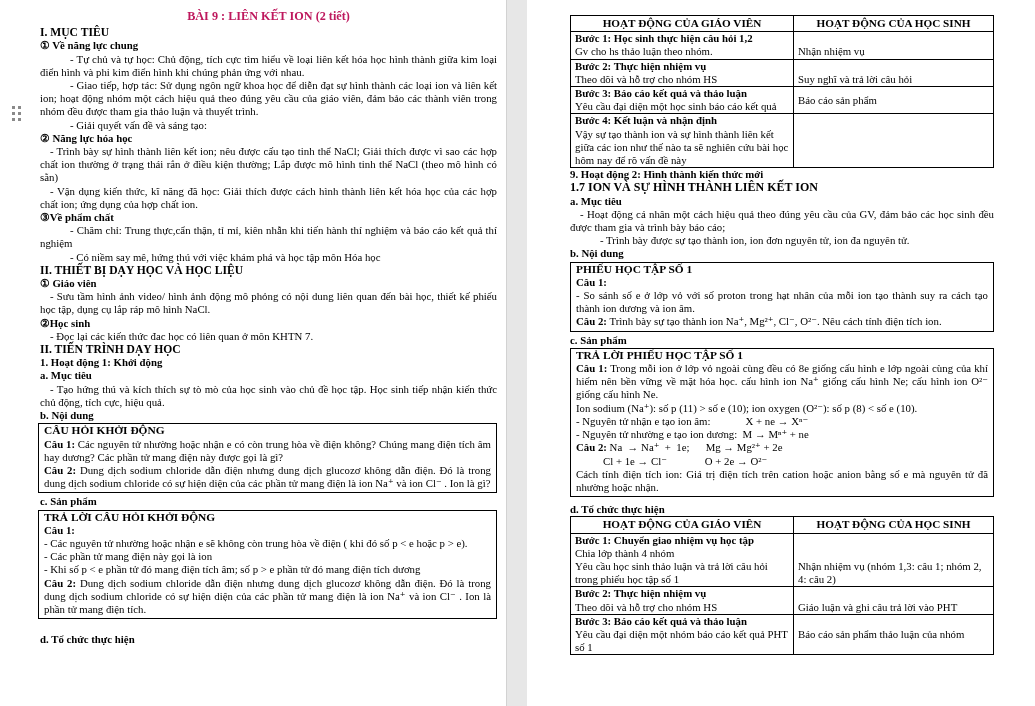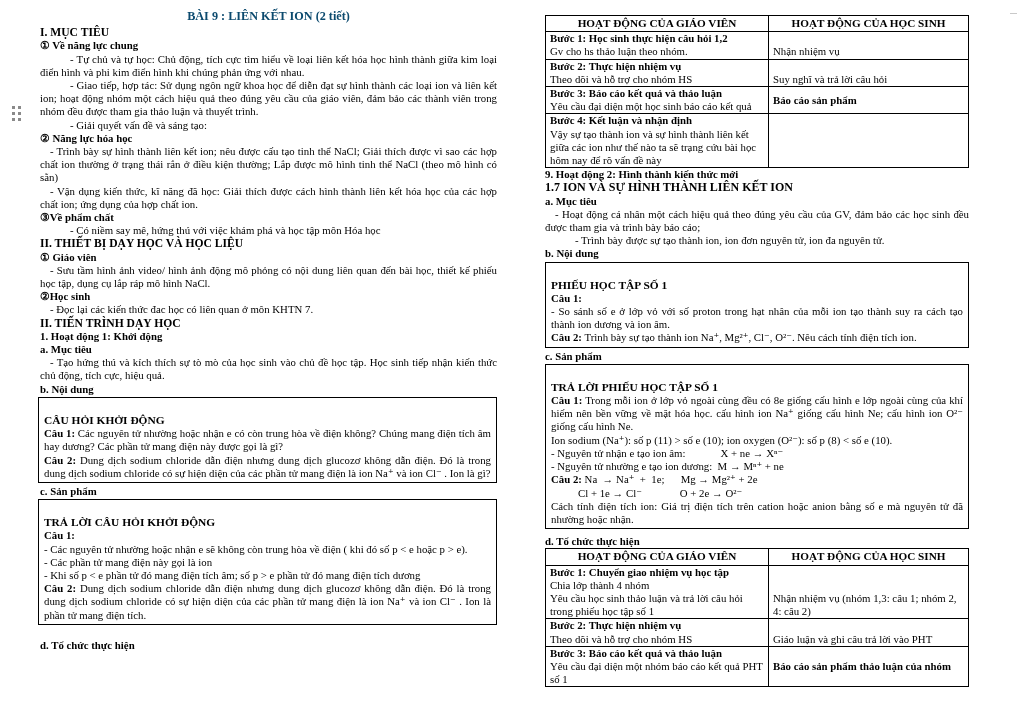--- a/index.html
+++ b/index.html
@@ -6,44 +6,44 @@
   body{
     width:1035px;height:706px;position:relative;overflow:hidden;
     background:#ffffff;color:#000;
     font-family:"Liberation Serif","DejaVu Serif",serif;
     font-size:10.8px;line-height:13.2px;
   }
   .gap-strip{position:absolute;left:506px;top:0;width:21px;height:706px;
     background:#e7e7e7;border-left:1px solid #d2d2d2;border-right:1px solid #d2d2d2;}
   .page{position:absolute;top:0;height:706px;background:#fff;overflow:hidden;box-sizing:border-box;}
   .page1{left:25px;width:481px;padding:10px 9px 0 15px;}
-  .page2{left:502px;width:508px;padding:15px 0 0 43px;}
+  .page2{left:527px;width:508px;padding:15px 0 0 43px;}
   .page2-inner{width:424px;}
   p{margin:0;}
   .b{font-weight:bold;}
   .h1{font-weight:bold;font-size:11.6px;}
   .h2{font-weight:bold;}
   .big{font-size:12px;}
-  .title{color:#0c4a6e;font-weight:bold;font-size:12.2px;text-align:center;margin-bottom:3px;}
+  .title{color:#be185d;font-weight:bold;font-size:12.2px;text-align:center;margin-bottom:3px;}
   .just{text-align:justify;}
   .ti-lg{text-indent:30px;}
   .ti-sm{text-indent:10px;}
-  .box{border:1.5px solid #000;padding:16px 5px 2px 5px;margin:1px 0 2px -2px;}
+  .box{border:1.5px solid #000;padding:0 5px 2px 5px;margin:1px 0 2px -2px;}
   .page2 .box{margin-left:0;}
   .box-title{text-align:center;font-weight:bold;font-size:11.4px;}
   .box p{text-align:justify;}
   .pre{white-space:pre-wrap;text-align:left !important;}
   .spacer-sm{height:4px;}
   .spacer-md{height:12px;}
   table{border-collapse:collapse;width:424px;font-size:10.8px;line-height:13.2px;border:1.5px solid #000;}
   td,th{border:1px solid #000;padding:0 4px;vertical-align:top;text-align:left;}
   th{text-align:center;font-size:11.2px;padding:1px 2px;}
   .gvcol{width:218px;}
   .vb{vertical-align:bottom;}
-  .vm{vertical-align:middle;font-weight:bold;}
+  .vm{vertical-align:middle;}
   .prelines{white-space:pre-line;}
   .cm{position:absolute;background:#c9c9c9;}
   .drag-handle{position:absolute;left:12px;top:106px;width:3px;height:3px;background:#8a8a8a;
     box-shadow:6px 0 0 #8a8a8a,0 6px 0 #8a8a8a,6px 6px 0 #8a8a8a,0 12px 0 #8a8a8a,6px 12px 0 #8a8a8a;}
 </style>
 </head>
 <body>
 
 <div class="gap-strip"></div>
 
@@ -61,20 +61,21 @@
   <p class="title">BÀI 9 : LIÊN KẾT ION (2 tiết)</p>
   <p class="h1">I. MỤC TIÊU</p>
   <p class="h2">① Về năng lực chung</p>
   <p class="just ti-lg">- Tự chủ và tự học: Chủ động, tích cực tìm hiểu về loại liên kết hóa học hình thành giữa kim loại điển hình và phi kim điển hình khi chúng phản ứng với nhau.</p>
   <p class="just ti-lg">- Giao tiếp, hợp tác: Sử dụng ngôn ngữ khoa học để diễn đạt sự hình thành các loại ion và liên kết ion; hoạt động nhóm một cách hiệu quả theo đúng yêu cầu của giáo viên, đảm bảo các thành viên trong nhóm đều được tham gia thảo luận và thuyết trình.</p>
   <p class="ti-lg">- Giải quyết vấn đề và sáng tạo:</p>
   <p class="h2">② Năng lực hóa học</p>
   <p class="just ti-sm">- Trình bày sự hình thành liên kết ion; nêu được cấu tạo tinh thể NaCl;  Giải thích được vì sao các hợp chất ion thường ở trạng thái rắn ở điều kiện thường; Lắp được mô hình tinh thể NaCl (theo mô hình có sẵn)</p>
   <p class="just ti-sm">- Vận dụng kiến thức, kĩ năng đã học: Giải thích được cách hình thành liên kết hóa học của các hợp chất ion; ứng dụng của hợp chất ion.</p>
   <p class="h2">③Về phẩm chất</p>
+  <p class="just ti-lg">- Chăm chỉ: Trung thực,cẩn thận, tỉ mỉ, kiên nhẫn khi tiến hành thí nghiệm và báo cáo kết quả thí nghiệm</p>
   <p class="ti-lg">- Có niềm say mê, hứng thú với việc khám phá và học tập môn Hóa học</p>
   <p class="h1">II. THIẾT BỊ DẠY HỌC VÀ HỌC LIỆU</p>
   <p class="h2">① Giáo viên</p>
   <p class="just ti-sm">- Sưu tầm hình ảnh video/ hình ảnh động mô phỏng có nội dung liên quan đến bài học, thiết kế phiếu học tập, dụng cụ lắp ráp mô hình NaCl.</p>
   <p class="h2">②Học sinh</p>
   <p class="ti-sm">- Đọc lại các kiến thức đac học có liên quan ở môn KHTN 7.</p>
   <p class="h1">II. TIẾN TRÌNH DẠY HỌC</p>
   <p class="h2">1. Hoạt động 1: Khởi động</p>
   <p class="h2">a. Mục tiêu</p>
   <p class="just ti-sm">- Tạo hứng thú và kích thích sự tò mò của học sinh vào chủ đề học tập. Học sinh tiếp nhận kiến thức chủ động, tích cực, hiệu quả.</p>
@@ -127,21 +128,21 @@
     <tr>
       <td>
         <div class="b">Bước 3: Báo cáo kết quả và thảo luận</div>
         <div>Yêu cầu đại diện một học sinh báo cáo kết quả</div>
       </td>
       <td class="vm">Báo cáo sản phẩm</td>
     </tr>
     <tr>
       <td>
         <div class="b">Bước 4: Kết luận và nhận định</div>
-        <div>Vậy sự tạo thành ion và sự hình thành liên kết giữa các ion như thế nào ta sẽ trạng cứu bài học hôm nay để rõ vấn đề này</div>
+        <div>Vậy sự tạo thành ion và sự hình thành liên kết giữa các ion như thế nào ta sẽ nghiên cứu bài học hôm nay để rõ vấn đề này</div>
       </td>
       <td></td>
     </tr>
   </tbody>
       </table>
 
   <p class="h2">9. Hoạt động 2: Hình thành kiến thức mới</p>
   <p class="h2 big">1.7 ION VÀ SỰ HÌNH THÀNH LIÊN KẾT ION</p>
   <p class="h2">a. Mục tiêu</p>
   <p class="just ti-sm">- Hoạt động cá nhân một cách hiệu quả theo đúng yêu cầu của GV, đảm bảo các học sinh đều được tham gia  và trình bày báo cáo;</p>

